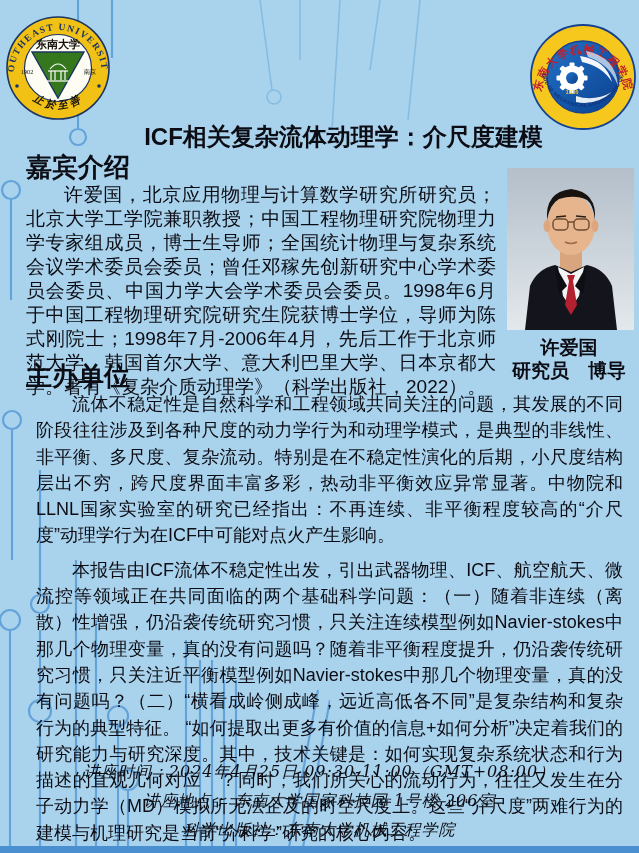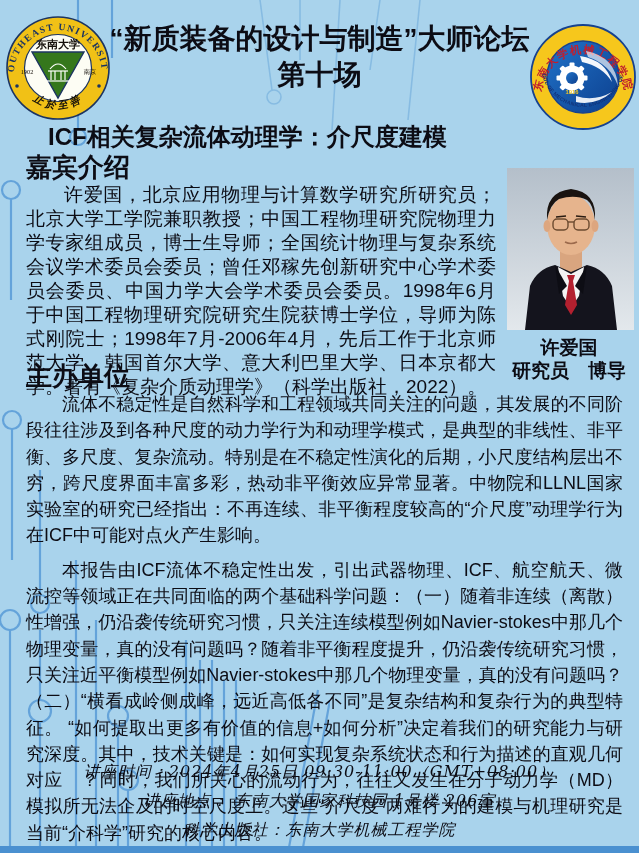--- a/index.html
+++ b/index.html
@@ -10,41 +10,41 @@
   }
   .circuit{position:absolute; top:0; left:0; pointer-events:none;}
   .circuit-top{position:absolute; top:0; left:220px; pointer-events:none; opacity:.45;}
 
   .seu-logo{position:absolute; left:6px; top:16px;}
   .mech-logo{position:absolute; right:3px; top:24px;}
 
   .title-block{position:absolute; left:96px; right:96px; top:20px; text-align:center; font-weight:900;}
   .title-line1{font-size:28px; line-height:37px; white-space:nowrap;}
   .title-line2{font-size:28px; line-height:36px;}
-  .subtitle{position:absolute; left:0; right:0; top:121px; font-size:24px; font-weight:900;padding-left:48px;}
+  .subtitle{position:absolute; left:0; right:0; top:121px; text-align:center; font-size:24px; font-weight:900;padding-left:48px;}
 
   .section-title{position:absolute; left:26px; font-size:26px; font-weight:900;}
   .guest-title{top:150px;}
   .abstract-title{top:359px;}
 
   .guest-bio{
     position:absolute; left:26px; top:183px; width:470px;
     font-size:19px; line-height:24px; text-align:justify; text-indent:2em; font-weight:500;
   }
 
   .photo-block{position:absolute; right:8px; top:168px; width:124px; text-align:center;}
   .photo-frame svg{display:block;}
   .speaker-name{font-size:19px; font-weight:800; margin-top:7px; line-height:22px;}
   .speaker-title{font-size:19px; font-weight:800; line-height:24px;}
 
   .abstract-body{
     position:absolute; left:26px; top:391px; width:597px;
     font-size:18px; line-height:26.3px; text-align:justify; font-weight:500;
   }
-  .abstract-body p{margin:0 0 8px 0; text-indent:2em;}
+  .abstract-body p{margin:0 0 8px 10px; text-indent:2em;}
 
   .footer{
     position:absolute; left:0; right:0; top:757px; text-align:center;
     font-family:"DejaVu Serif","Liberation Serif",serif; font-style:italic;
     font-size:16px; line-height:29px; font-weight:500; letter-spacing:1px;
   }
   .bottom-bar{position:absolute; left:0; bottom:0; width:639px; height:7px; background:#4a90d0;}
 </style>
 </head>
 <body>
@@ -177,24 +177,20 @@
       </g>
       <g fill="#ffffff">
         <path d="M 50 32 Q 76 36 82 58 Q 72 42 52 38 Z" opacity="0.95"></path>
         <path d="M 56 27 Q 86 33 88 62 Q 80 40 58 33 Z" opacity="0.65"></path>
         <path d="M 46 72 Q 64 78 82 68 Q 66 82 46 78 Z" opacity="0.9"></path>
       </g>
       <text x="42" y="70" text-anchor="middle" font-size="5.8" font-weight="bold" fill="#f4c81e" font-family="'Liberation Sans',sans-serif">1916</text>
     </svg>
   </div>
 
-  <div class="title-block">
-    <div class="title-line1">“新质装备的设计与制造”大师论坛</div>
-    <div class="title-line2">第十场</div>
-  </div>
   <div class="subtitle">ICF相关复杂流体动理学：介尺度建模</div>
 
   <div class="section-title guest-title">嘉宾介绍</div>
   <div class="guest-bio">许爱国，北京应用物理与计算数学研究所研究员；北京大学工学院兼职教授；中国工程物理研究院物理力学专家组成员，博士生导师；全国统计物理与复杂系统会议学术委员会委员；曾任邓稼先创新研究中心学术委员会委员、中国力学大会学术委员会委员。1998年6月于中国工程物理研究院研究生院获博士学位，导师为陈式刚院士；1998年7月-2006年4月，先后工作于北京师范大学、韩国首尔大学、意大利巴里大学、日本京都大学。著有《复杂介质动理学》（科学出版社，2022）。</div>
 
   <div class="photo-block">
     <div class="photo-frame">
       <svg width="127" height="162" viewBox="0 0 127 162">
         <defs>
           <linearGradient id="pbg" x1="0" y1="0" x2="0" y2="1">

